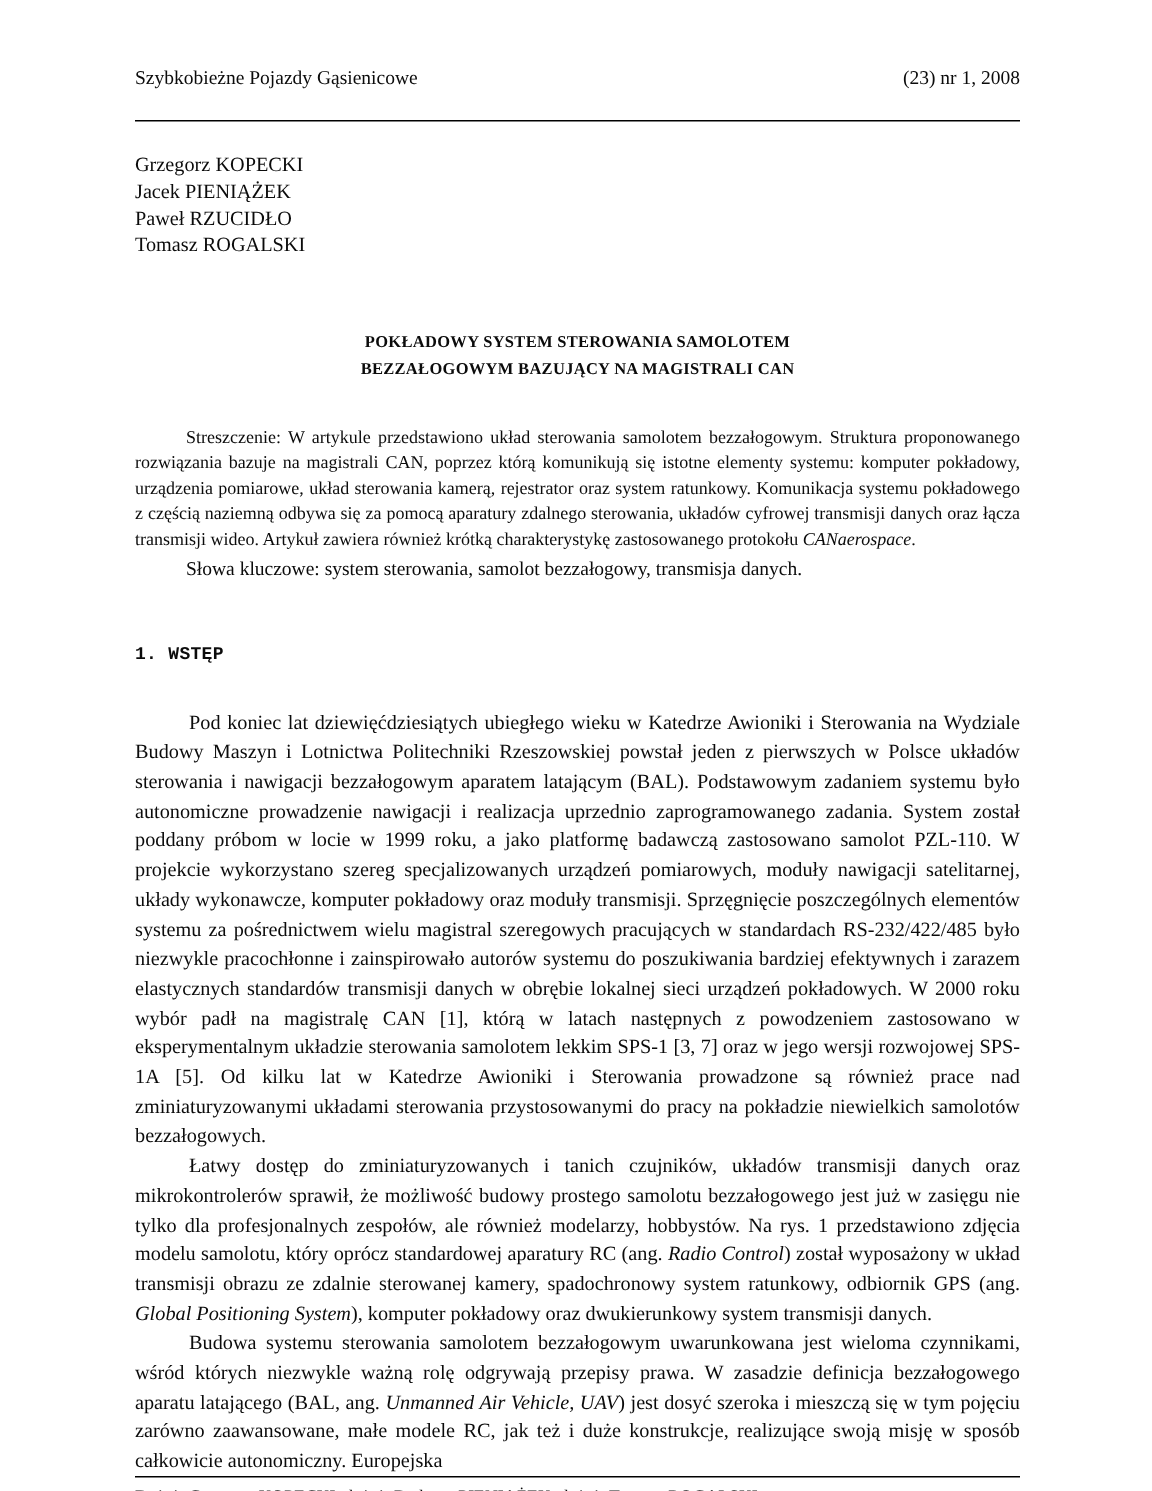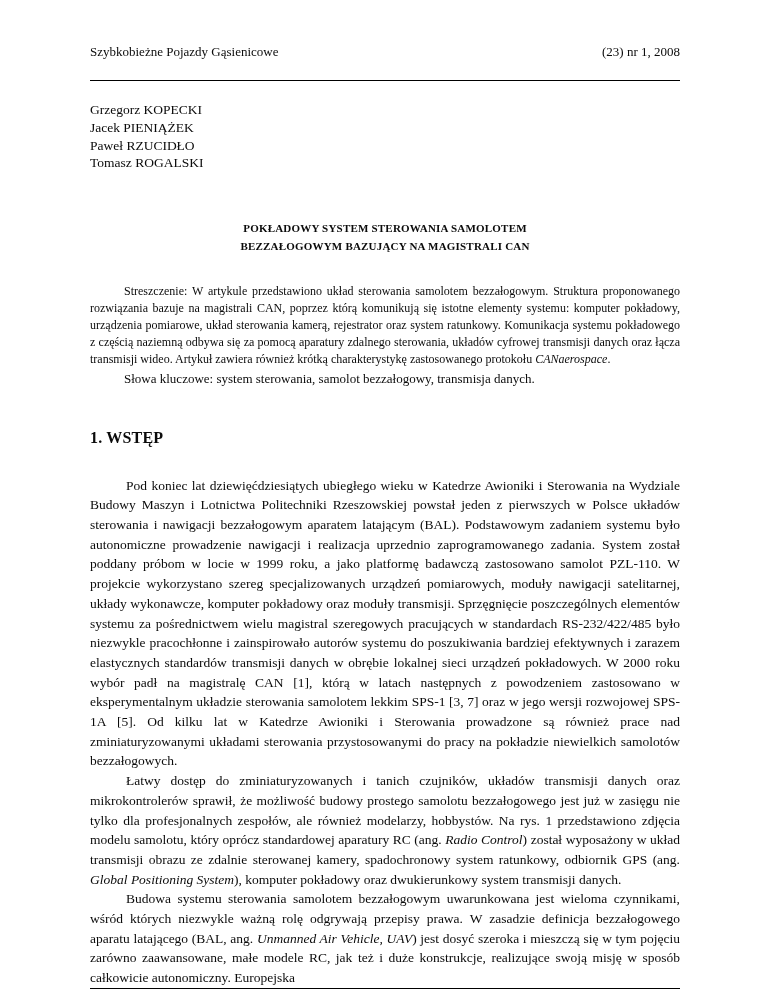--- a/index.html
+++ b/index.html
@@ -48,23 +48,24 @@
     text-indent: 34px;
   }
   .keywords {
     margin-top: 3px;
     font-size: 13px;
     line-height: 1.4;
     text-indent: 34px;
   }
   .section-heading {
     margin-top: 40px;
-    font-size: 16px;
+    font-size: 12px;
     font-weight: bold;
     letter-spacing: 0.2px;
+    font-family: Liberation Mono, monospace;
   }
   .body-par {
     font-size: 13.5px;
     line-height: 1.46;
     text-align: justify;
     text-indent: 36px;
   }
   .body-par.first { margin-top: 29px; }
   .page-footer { margin-top: auto; }
   .footer-rule { border: 0; border-top: 1.6px solid #000; }

